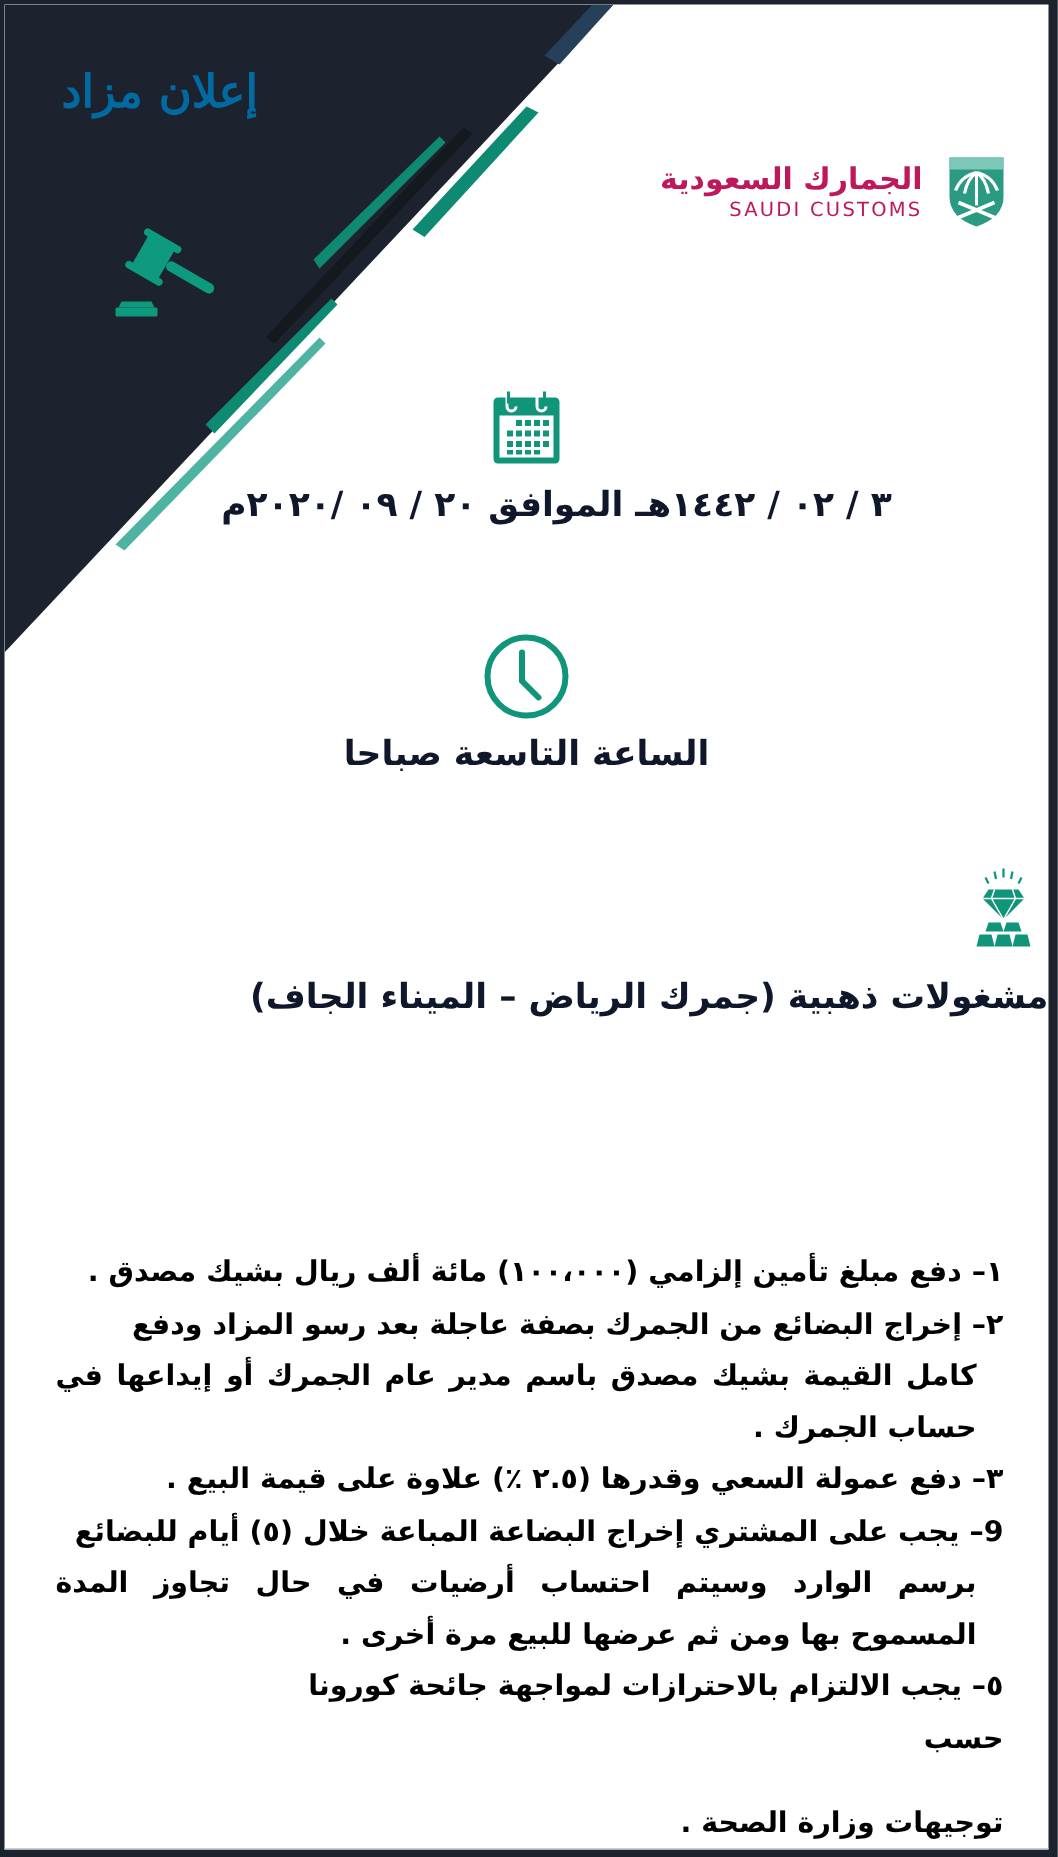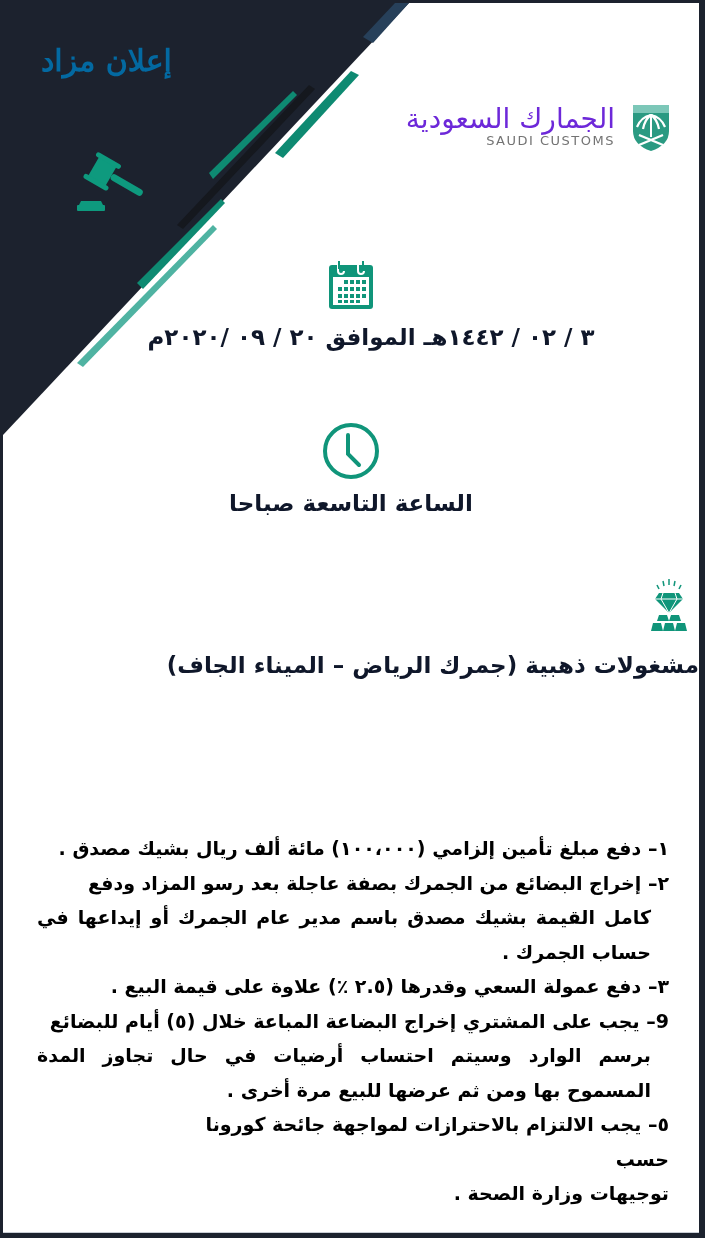--- a/index.html
+++ b/index.html
@@ -22,22 +22,22 @@
   }
   .announce-title {
     position: absolute; left: 38px; top: 40px;
     color: #0369a1; font-size: 30px; font-weight: bold;
     direction: rtl; font-family: "DejaVu Serif", serif;
   }
   .gavel { position: absolute; left: 66px; top: 146px; }
 
   .logo { position: absolute; right: 26px; top: 98px; display: flex; align-items: center; gap: 14px; }
   .logo-text { text-align: right; }
-  .logo-ar { font-size: 28px; font-weight: normal; color: #6d28d9; direction: rtl; line-height: 28px; }
-  .logo-en { font-size: 13px; letter-spacing: 1.5px; color: #737373; line-height: 16px; }
+  .logo-ar { font-size: 20px; font-weight: bold; color: #be185d; direction: rtl; line-height: 28px; }
+  .logo-en { font-size: 13px; letter-spacing: 1.5px; color: #be185d; line-height: 16px; }
 
   .section { position: absolute; left: 0; width: 696px; text-align: center; }
   .icon-box { display: inline-block; }
   .headline {
     color: #0f172a; font-weight: bold; direction: rtl;
     font-size: 23px; line-height: 32px; margin-top: 6px;
   }
 
   .conditions {
     position: absolute; left: 34px; width: 632px; top: 828px;
@@ -170,18 +170,18 @@
       </div>
       <div class="cond-item">
         <span>٣– دفع عمولة السعي وقدرها (٢.٥ ٪) علاوة على قيمة البيع .</span>
       </div>
       <div class="cond-item">
         <span>9– يجب على المشتري إخراج البضاعة المباعة خلال (٥) أيام للبضائع</span>
         <span class="cont">برسم الوارد وسيتم احتساب أرضيات في حال تجاوز المدة المسموح بها ومن ثم عرضها للبيع مرة أخرى .</span>
       </div>
       <div class="cond-item" style="padding-left:150px;">
         <span>٥– يجب  الالتزام بالاحترازات لمواجهة جائحة كورونا حسب</span>
-        <span class="cont" style="padding-right:0;">توجيهات وزارة الصحة .</span>
+        <span class="cont" style="padding-right:0;margin-top:22px;">توجيهات وزارة الصحة .</span>
       </div>
     </div>
 
   </div>
 </div>
 
 </body></html>

